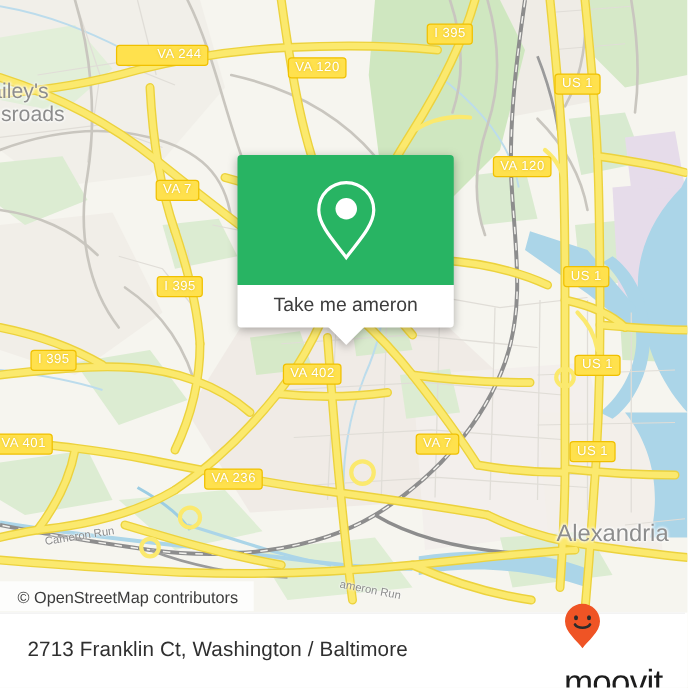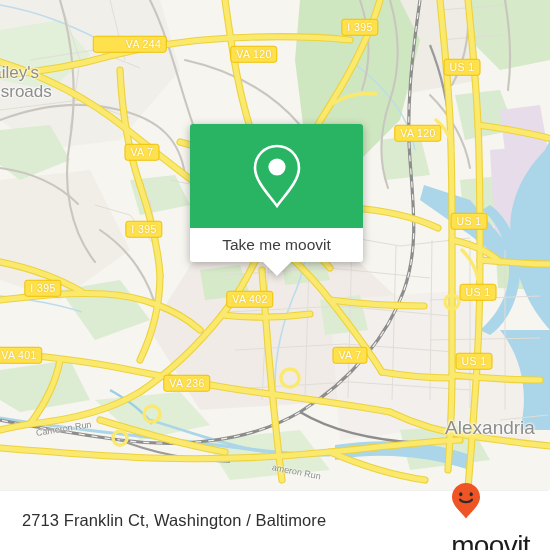--- a/index.html
+++ b/index.html
@@ -381,25 +381,28 @@
     <div class="waterlabel" style="left:272px; top:462px; transform:rotate(11deg);">ameron Run</div>
 
     <div id="callout">
       <div id="callout-green">
         <svg width="52" height="66" viewBox="0 0 52 66">
           <path d="M26 3 C13.8 3 4 12.8 4 25 C4 38 18 52 26 63 C34 52 48 38 48 25 C48 12.8 38.2 3 26 3 Z" fill="none" stroke="#ffffff" stroke-width="2.6"></path>
           <circle cx="26" cy="24" r="8.6" fill="#ffffff"></circle>
         </svg>
       </div>
       <div id="callout-white">
-        <span id="callout-label">Take me moovit</span>
+        <span id="callout-label">Take me ameron</span>
       </div>
       <div id="callout-tail"></div>
     </div>
 
+    <div id="attribution">
+      <span>© OpenStreetMap contributors</span>
+    </div>
 
   </div>
 
   <div id="footer">
     <span id="footer-address">2713 Franklin Ct, Washington / Baltimore</span>
 
     <div id="brand">
       <svg width="30" height="38" viewBox="0 0 30 38">
         <path d="M15 1 C7.3 1 1 7.3 1 15 C1 23.5 10.5 30.5 15 36.5 C19.5 30.5 29 23.5 29 15 C29 7.3 22.7 1 15 1 Z" fill="#ef5425"></path>
         <ellipse cx="9.8" cy="12.2" rx="1.6" ry="2" fill="#2b2b2b"></ellipse>

